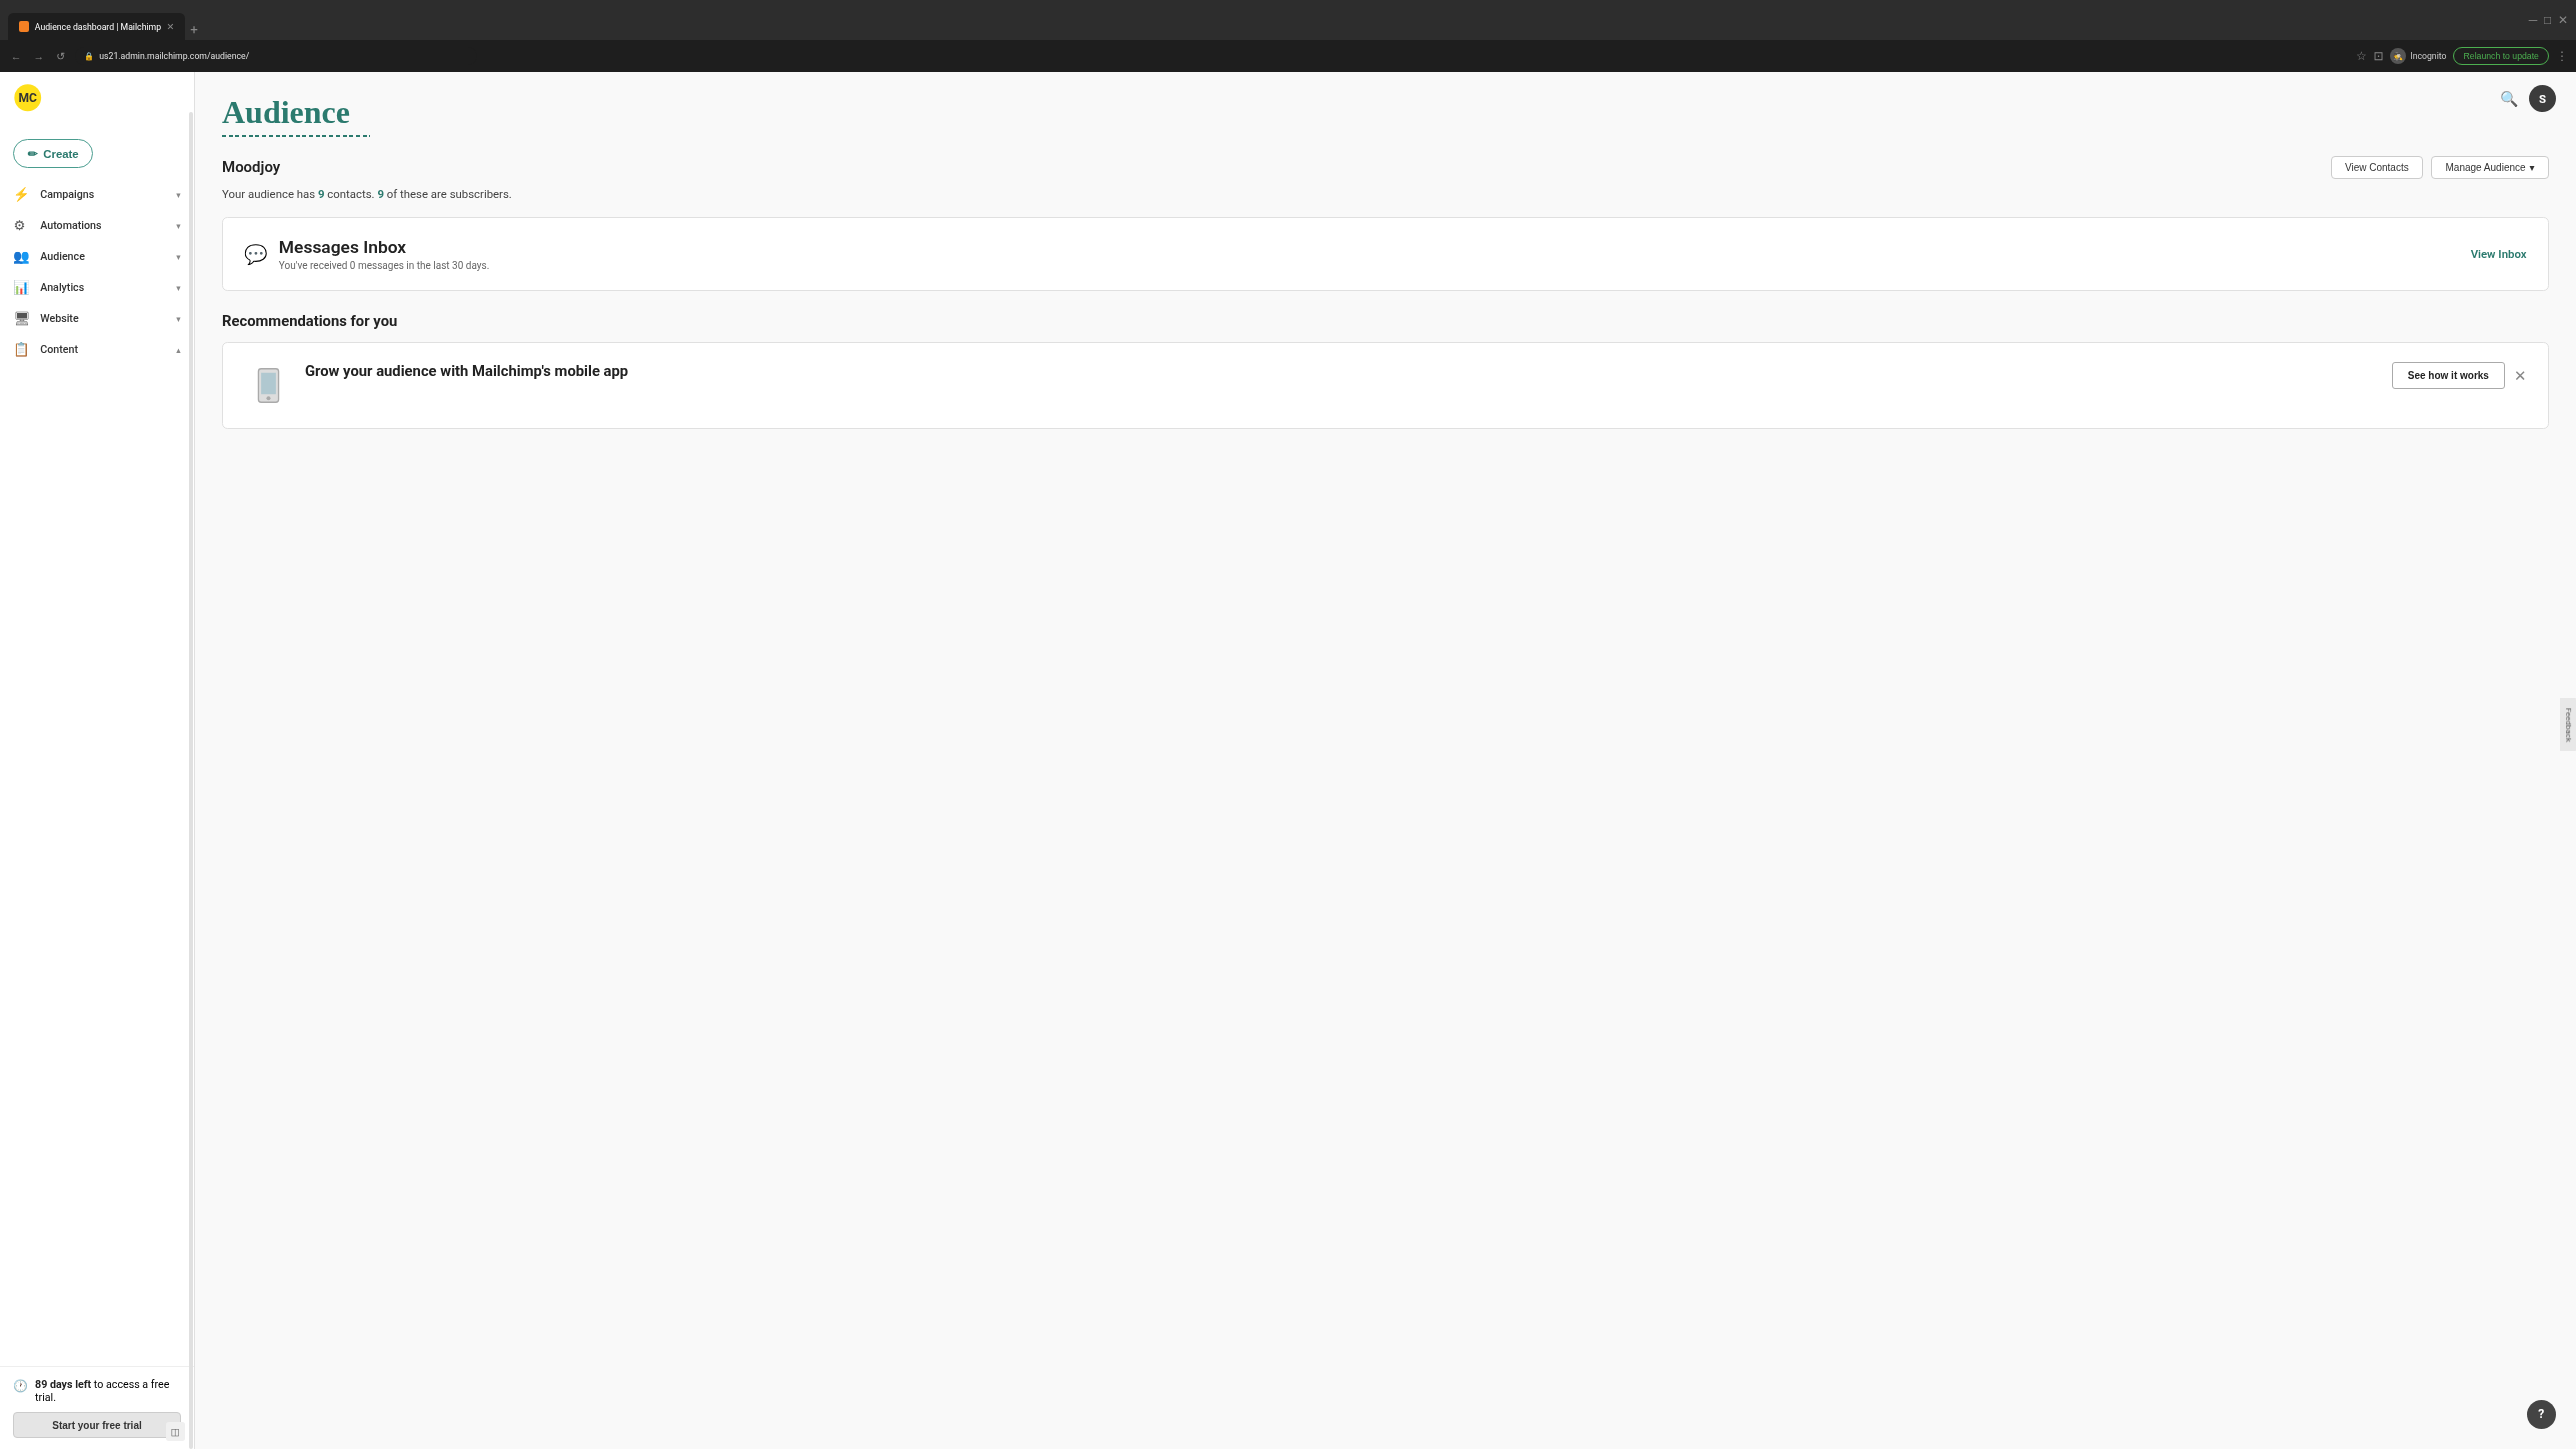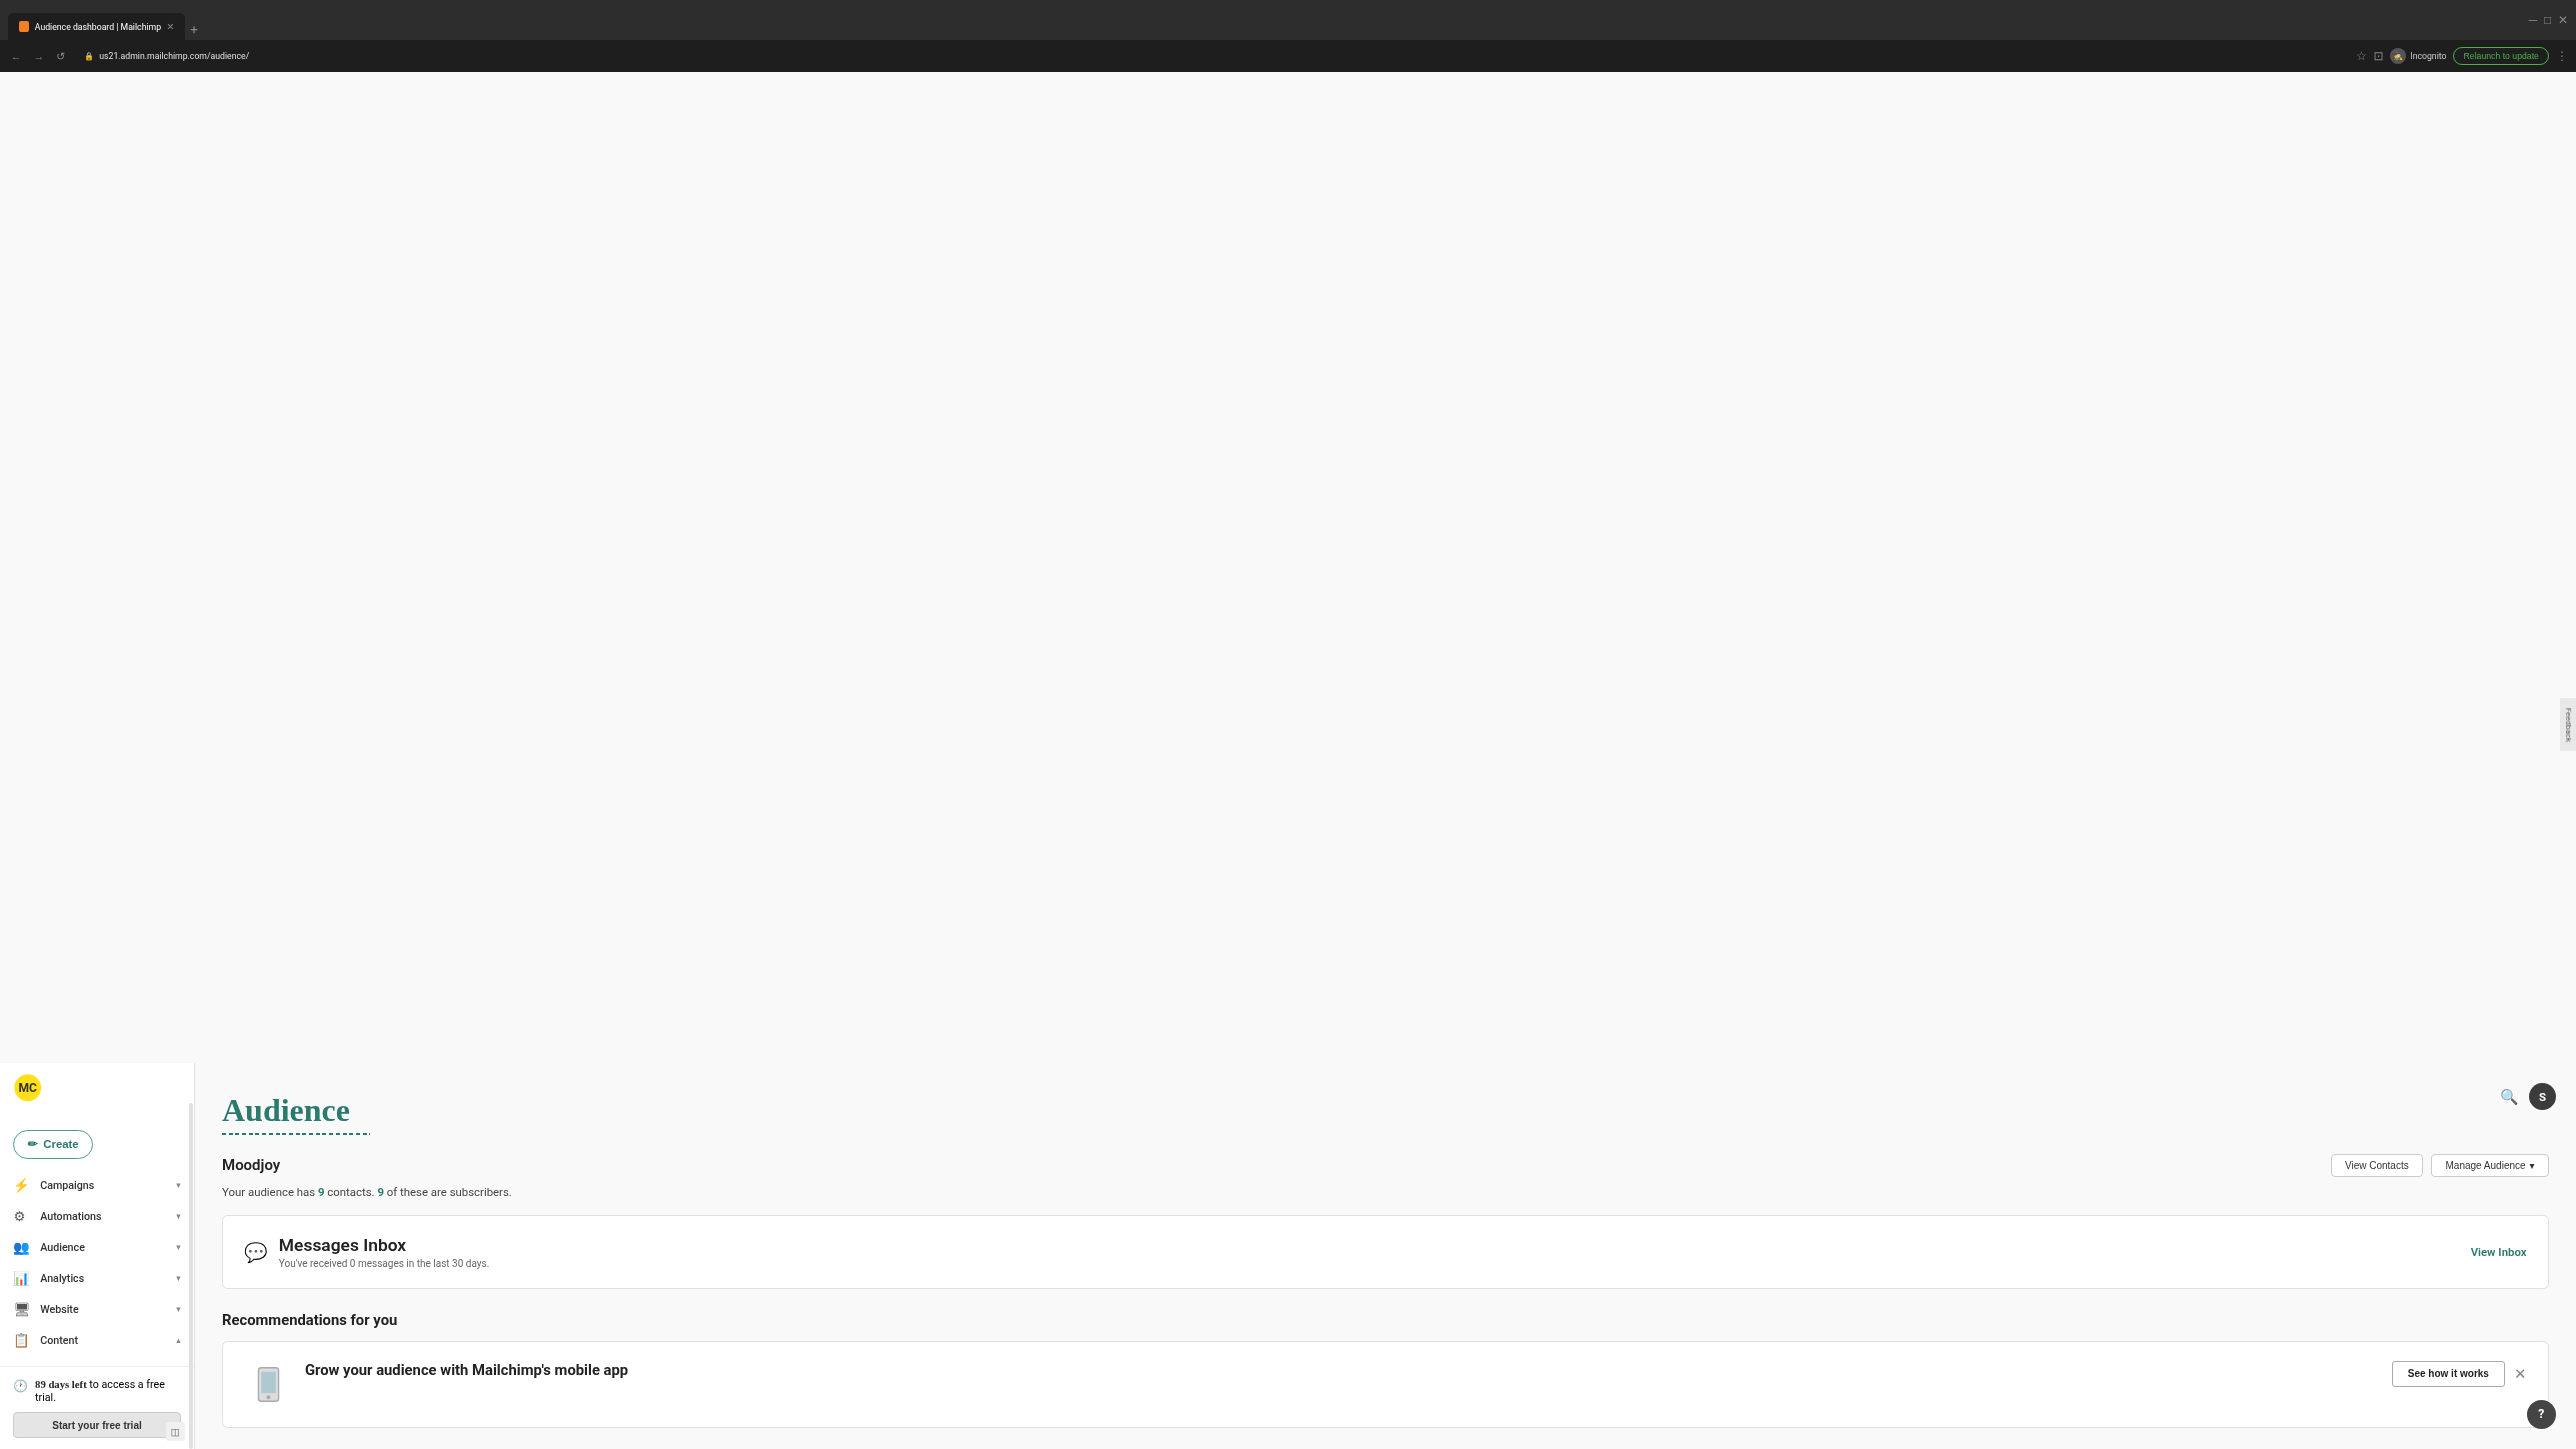--- a/index.html
+++ b/index.html
@@ -114,21 +114,20 @@
       align-items: center;
       justify-content: center;
       font-size: 8px;
     }
 
     
     .app-container {
       display: flex;
       height: calc(100vh - 72px);
       background: #f9f9f9;
-      align-items: flex-end;
     }
 
     
     .sidebar {
       width: 195px;
       background: #fff;
       border-right: 0.7px solid #e0e0e0;
       display: flex;
       flex-direction: column;
       flex-shrink: 0;
@@ -181,21 +180,21 @@
       padding: 10.7px 13.4px;
       border-top: 0.7px solid #eee;
     }
     .trial-info {
       display: flex;
       align-items: flex-start;
       gap: 6.7px;
       margin-bottom: 8px;
     }
     .trial-clock { font-size: 12px; color: #555; margin-top: 1.3px; }
-    .trial-bold { font-weight: 700; color: #222; font-family: Liberation Serif, serif; }
+    .trial-bold { font-weight: 700; color: #222; }
     .trial-btn {
       width: 100%;
       background: #e5e5e5;
       border: 1.3px solid #ccc;
       border-radius: 4px;
       padding: 6.7px;
       font-size: 10px;
       font-weight: 600;
       color: #333;
       cursor: pointer;

